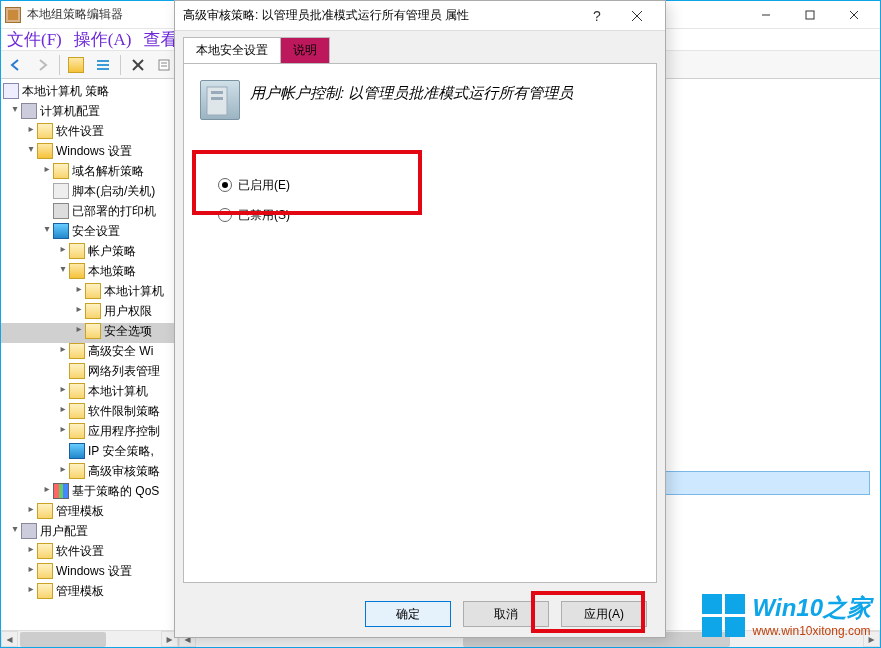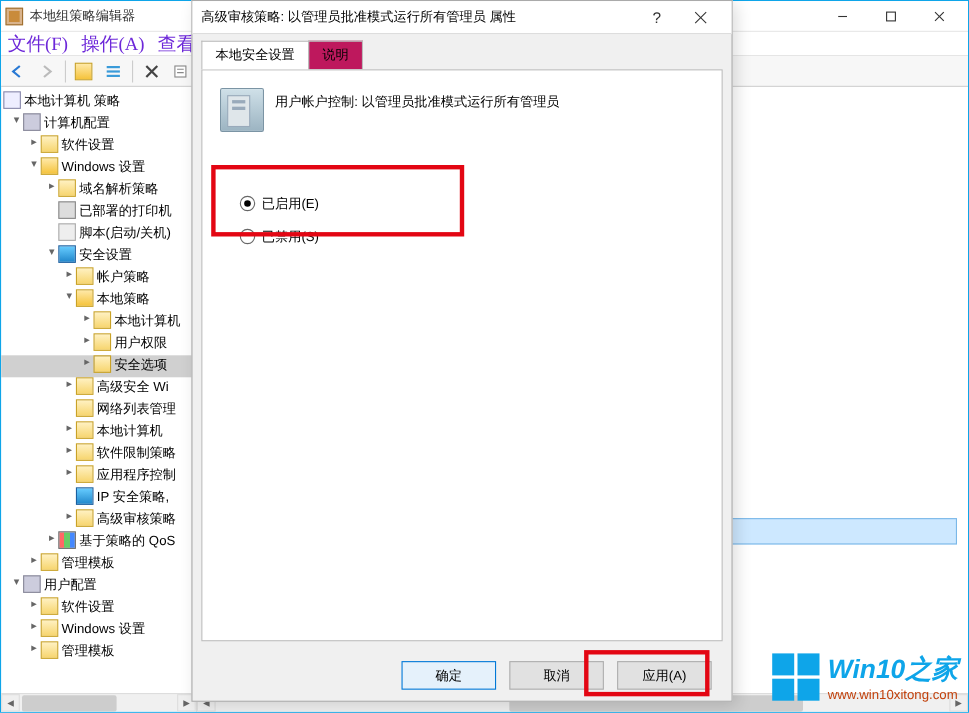--- a/index.html
+++ b/index.html
@@ -51,21 +51,21 @@
   .dialog { position: absolute; top: 0; left: 174px; width: 492px; height: 638px; background: #f0f0f0; border: 1px solid #aaa; box-shadow: 4px 4px 14px rgba(0,0,0,0.15); }
   .dlg-titlebar { height: 30px; background: #fff; display:flex; align-items:center; padding:0 8px; border-bottom:1px solid #ddd;}
   .dlg-titlebar .t { flex:1; font-size:12px; }
   .dlg-titlebar .hbtn { width:40px; height:30px; display:flex; align-items:center; justify-content:center; color:#333; font-size:14px;}
   .tabs { display:flex; margin:6px 8px 0 8px; }
   .tab { padding:4px 12px; font-size:12px; border:1px solid #bbb; border-bottom:none; background:#be185d; margin-right:-1px;}
   .tab.active { background:#fff; position:relative; z-index:2;}
   .tabpanel { margin:0 8px 8px 8px; background:#fff; border:1px solid #bbb; height:520px; padding:16px; position:relative;}
   .policy-header { display:flex; gap:10px; align-items:flex-start; }
   .policy-icon { width:40px; height:40px; background: linear-gradient(#cfe0e8,#9cb4c2); border:1px solid #7b94a4; border-radius:2px; position:relative;}
-  .policy-title{ font-size:12px; padding-top:4px; }
+  .policy-title{ font-size:15px; padding-top:4px;font-style:italic; }
   .radios { margin-top:50px; margin-left:18px; }
   .radio-row { display:flex; align-items:center; gap:6px; height:30px; font-size:12px;}
   .radio { width:14px; height:14px; border:1px solid #666; border-radius:50%; display:inline-flex; align-items:center; justify-content:center; background:#fff;}
   .radio.checked::after{ content:""; width:6px; height:6px; background:#000; border-radius:50%;}
   .redbox1 { position:absolute; border:4px solid #e30613; left:192px; top:150px; width:230px; height:65px; pointer-events:none;}
   .dlg-buttons { position:absolute; bottom:10px; left:0; right:0; display:flex; justify-content:flex-end; gap:12px; padding:0 18px;}
   .btn { width:86px; height:26px; border:1px solid #adadad; background:#e1e1e1; font-size:12px; display:flex; align-items:center; justify-content:center;}
   .btn.default { border:1px solid #0078d7; background:#e5f1fb;}
   .redbox2 { position:absolute; border:4px solid #e30613; left:356px; bottom:4px; width:114px; height:42px; pointer-events:none;}
 
@@ -178,26 +178,26 @@
             <span class="twisty">▾</span>
             <span class="ticon folder"></span>
             <span>Windows 设置</span>
           </div>
         <div class="row" style="padding-left:40px">
             <span class="twisty">▸</span>
             <span class="ticon folderc"></span>
             <span>域名解析策略</span>
           </div>
         <div class="row" style="padding-left:52px">
+            <span class="ticon scroll"></span>
+            <span>脚本(启动/关机)</span>
+          </div>
+        <div class="row" style="padding-left:52px">
             <span class="ticon printer"></span>
             <span>已部署的打印机</span>
-          </div>
-        <div class="row" style="padding-left:52px">
-            <span class="ticon scroll"></span>
-            <span>脚本(启动/关机)</span>
           </div>
         <div class="row" style="padding-left:40px">
             <span class="twisty">▾</span>
             <span class="ticon shield"></span>
             <span>安全设置</span>
           </div>
         <div class="row" style="padding-left:56px">
             <span class="twisty">▸</span>
             <span class="ticon folderc"></span>
             <span>帐户策略</span>

